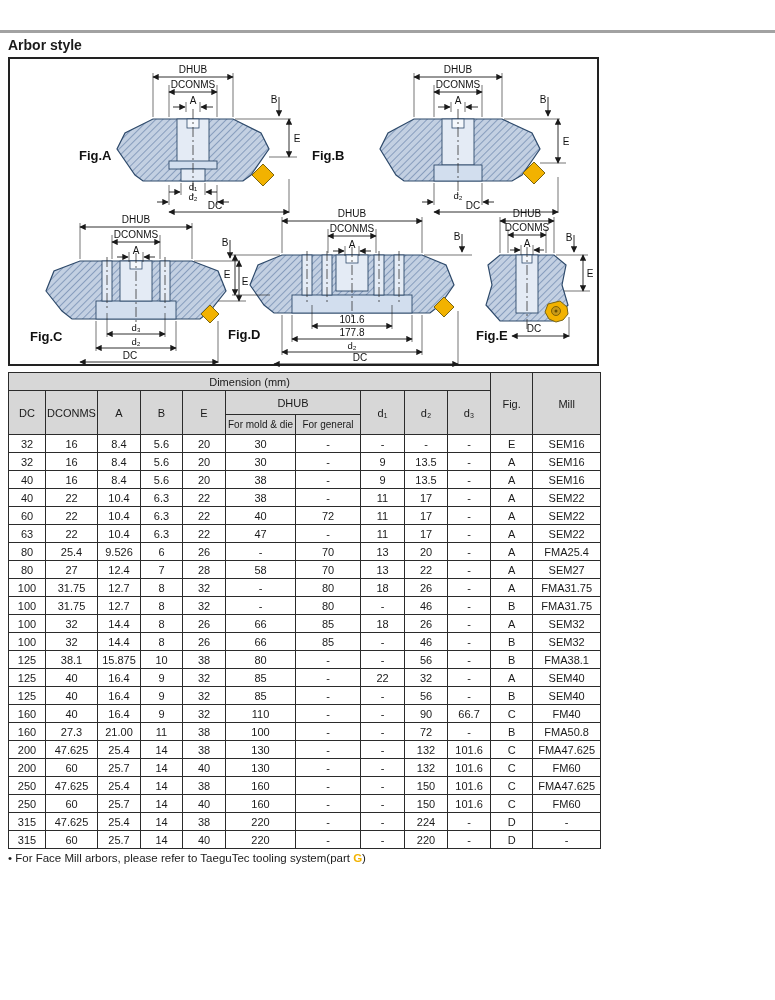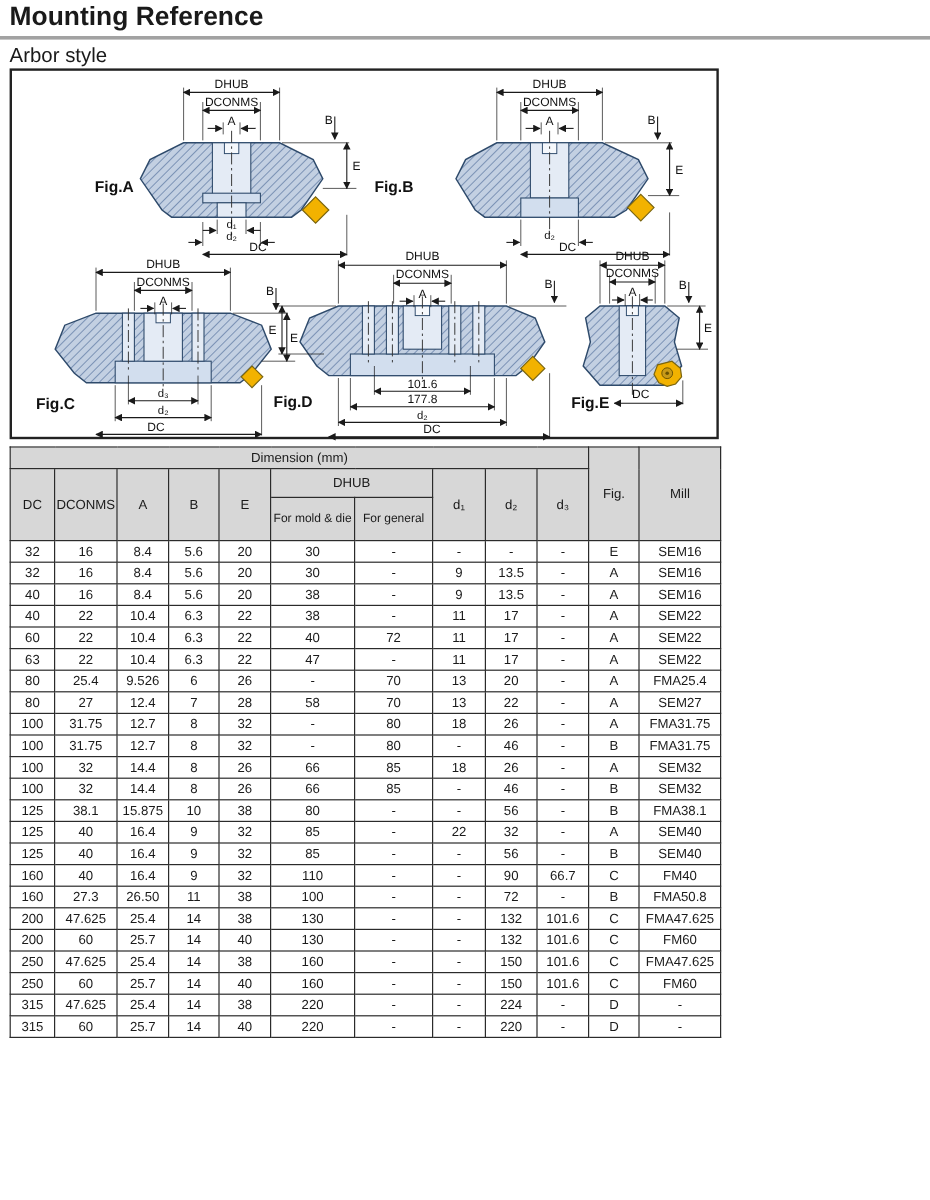--- a/index.html
+++ b/index.html
@@ -2,21 +2,21 @@
 <html><head>
 <meta charset="utf-8">
 <style>
   * { margin:0; padding:0; box-sizing:border-box; }
   html,body { background:#ffffff; }
   body { width:775px; height:1000px; font-family:"Liberation Sans", sans-serif; color:#111; }
   .page { position:relative; width:775px; height:1000px; overflow:hidden; background:#fff; }
 
   .title { position:absolute; left:8px; top:1px; font-size:22px; font-weight:bold; color:#1a1a1a; }
   .title-rule { position:absolute; left:0; top:30px; width:775px; height:3px; background:#a2a2a2; }
-  .subtitle { position:absolute; left:8px; top:37px; font-size:17px; font-weight:normal; color:#1a1a1a; }
+  .subtitle { position:absolute; left:8px; top:37px; font-size:14px; font-weight:bold; color:#1a1a1a; }
 
   .figbox { position:absolute; left:8px; top:57px; width:591px; height:309px; border:2px solid #222; background:#fff; }
   .fig { position:absolute; overflow:visible; }
 
   svg text { font-family:"Liberation Sans", sans-serif; font-size:10px; fill:#111; text-anchor:middle; }
   svg text.figlabel { font-size:13px; font-weight:bold; text-anchor:start; }
   svg text.small { font-size:9.5px; }
   .body-outline { fill:url(#hatch); stroke:#2e4a6b; stroke-width:1.2; }
   .bore   { fill:#e4ebf5; stroke:#2e4a6b; stroke-width:0.9; }
   .collar { fill:#d2deee; stroke:#2e4a6b; stroke-width:0.9; }
@@ -25,32 +25,31 @@
   .dim    { stroke:#1a1a1a; stroke-width:0.9; fill:none; }
   .ext    { stroke:#1a1a1a; stroke-width:0.6; fill:none; }
   .insert { fill:#f2b200; stroke:#7a6510; stroke-width:1; }
   .screw  { fill:#c89a18; stroke:#6b5200; stroke-width:0.8; }
 
   table.dims { position:absolute; left:8px; top:372px; width:592px; border-collapse:collapse; table-layout:fixed; font-size:11px; }
   .dims th, .dims td { border:1px solid #2b2b2b; text-align:center; vertical-align:middle; padding:0; color:#1a1a1a; }
   .dims thead th { background:#d7d7d7; font-weight:normal;margin-top:46px; }
   .dims thead tr.r1 th { height:18px; }
   .dims thead tr.r2 th { height:24px; }
-  .dims thead tr.r3 th { height:36px; font-size:10px; }
+  .dims thead tr.r3 th { height:20px; font-size:10px; }
   .dims tbody td { height:18px; background:#fff; }
 
   .footnote { position:absolute; left:8px; top:852px; font-size:11.5px; color:#1a1a1a; }
   .footnote .hl { font-weight:bold; }
 </style>
 </head>
 <body>
 
 <div class="page">
 
-  <div class="title">Mounting Reference</div>
   <div class="title-rule"></div>
   <div class="subtitle">Arbor style</div>
 
   <svg width="0" height="0" style="position:absolute" aria-hidden="true">
     <defs>
       <pattern id="hatch" patternUnits="userSpaceOnUse" width="5" height="5" patternTransform="rotate(45)">
         <rect width="5" height="5" fill="#c3d0e2"></rect>
         <line x1="0" y1="0" x2="0" y2="5" stroke="#5e7aa4" stroke-width="1.2"></line>
       </pattern>
       <marker id="arr" viewBox="0 0 10 10" refX="9" refY="5" markerWidth="7" markerHeight="7" orient="auto-start-reverse">
@@ -551,21 +550,21 @@
           <td>-</td>
           <td>-</td>
           <td>90</td>
           <td>66.7</td>
           <td>C</td>
           <td>FM40</td>
         </tr>
         <tr>
           <td>160</td>
           <td>27.3</td>
-          <td>26.50</td>
+          <td>21.00</td>
           <td>11</td>
           <td>38</td>
           <td>100</td>
           <td>-</td>
           <td>-</td>
           <td>72</td>
           <td>-</td>
           <td>B</td>
           <td>FMA50.8</td>
         </tr>
@@ -649,14 +648,18 @@
           <td>-</td>
           <td>-</td>
           <td>220</td>
           <td>-</td>
           <td>D</td>
           <td>-</td>
         </tr>
       </tbody>
   </table>
 
+  <div class="footnote">
+    <span>•</span>
+    <span>For Face Mill arbors, please refer to TaeguTec tooling system(part </span><span class="hl" style="color: rgb(242, 178, 0);">G</span><span>)</span>
+  </div>
 
 </div>
 
 </body></html>

